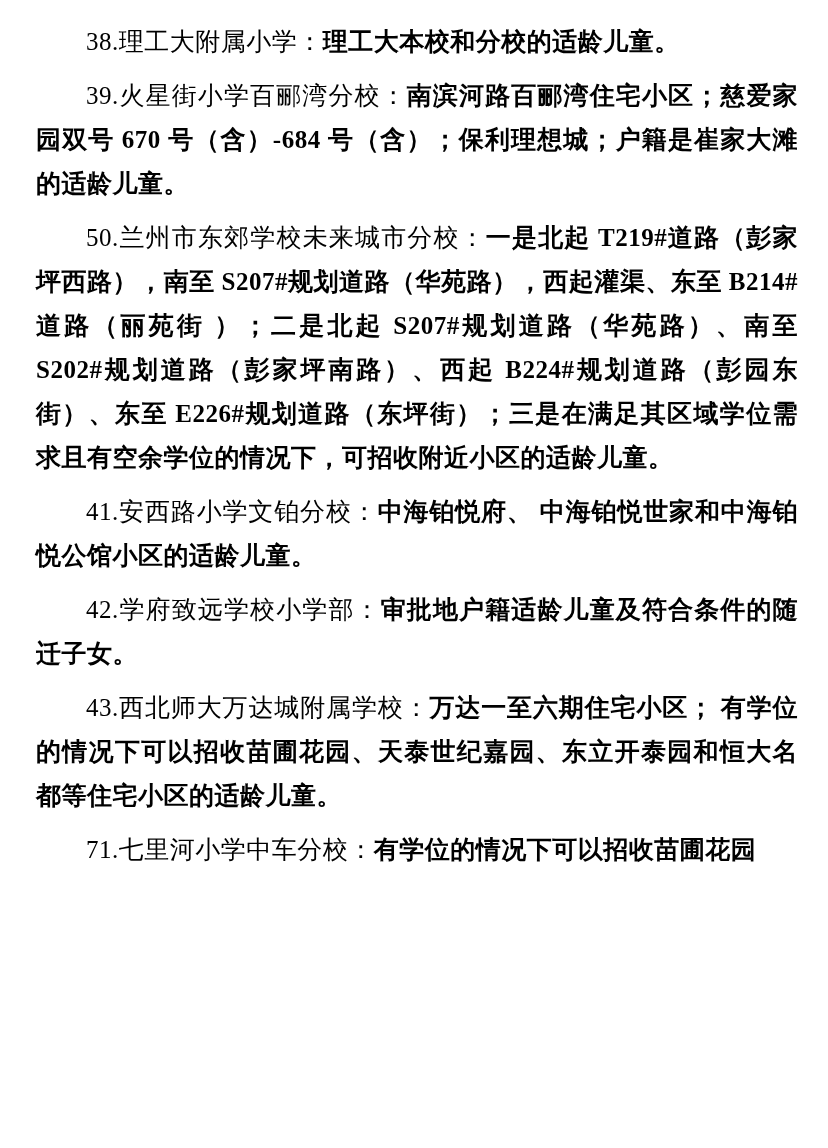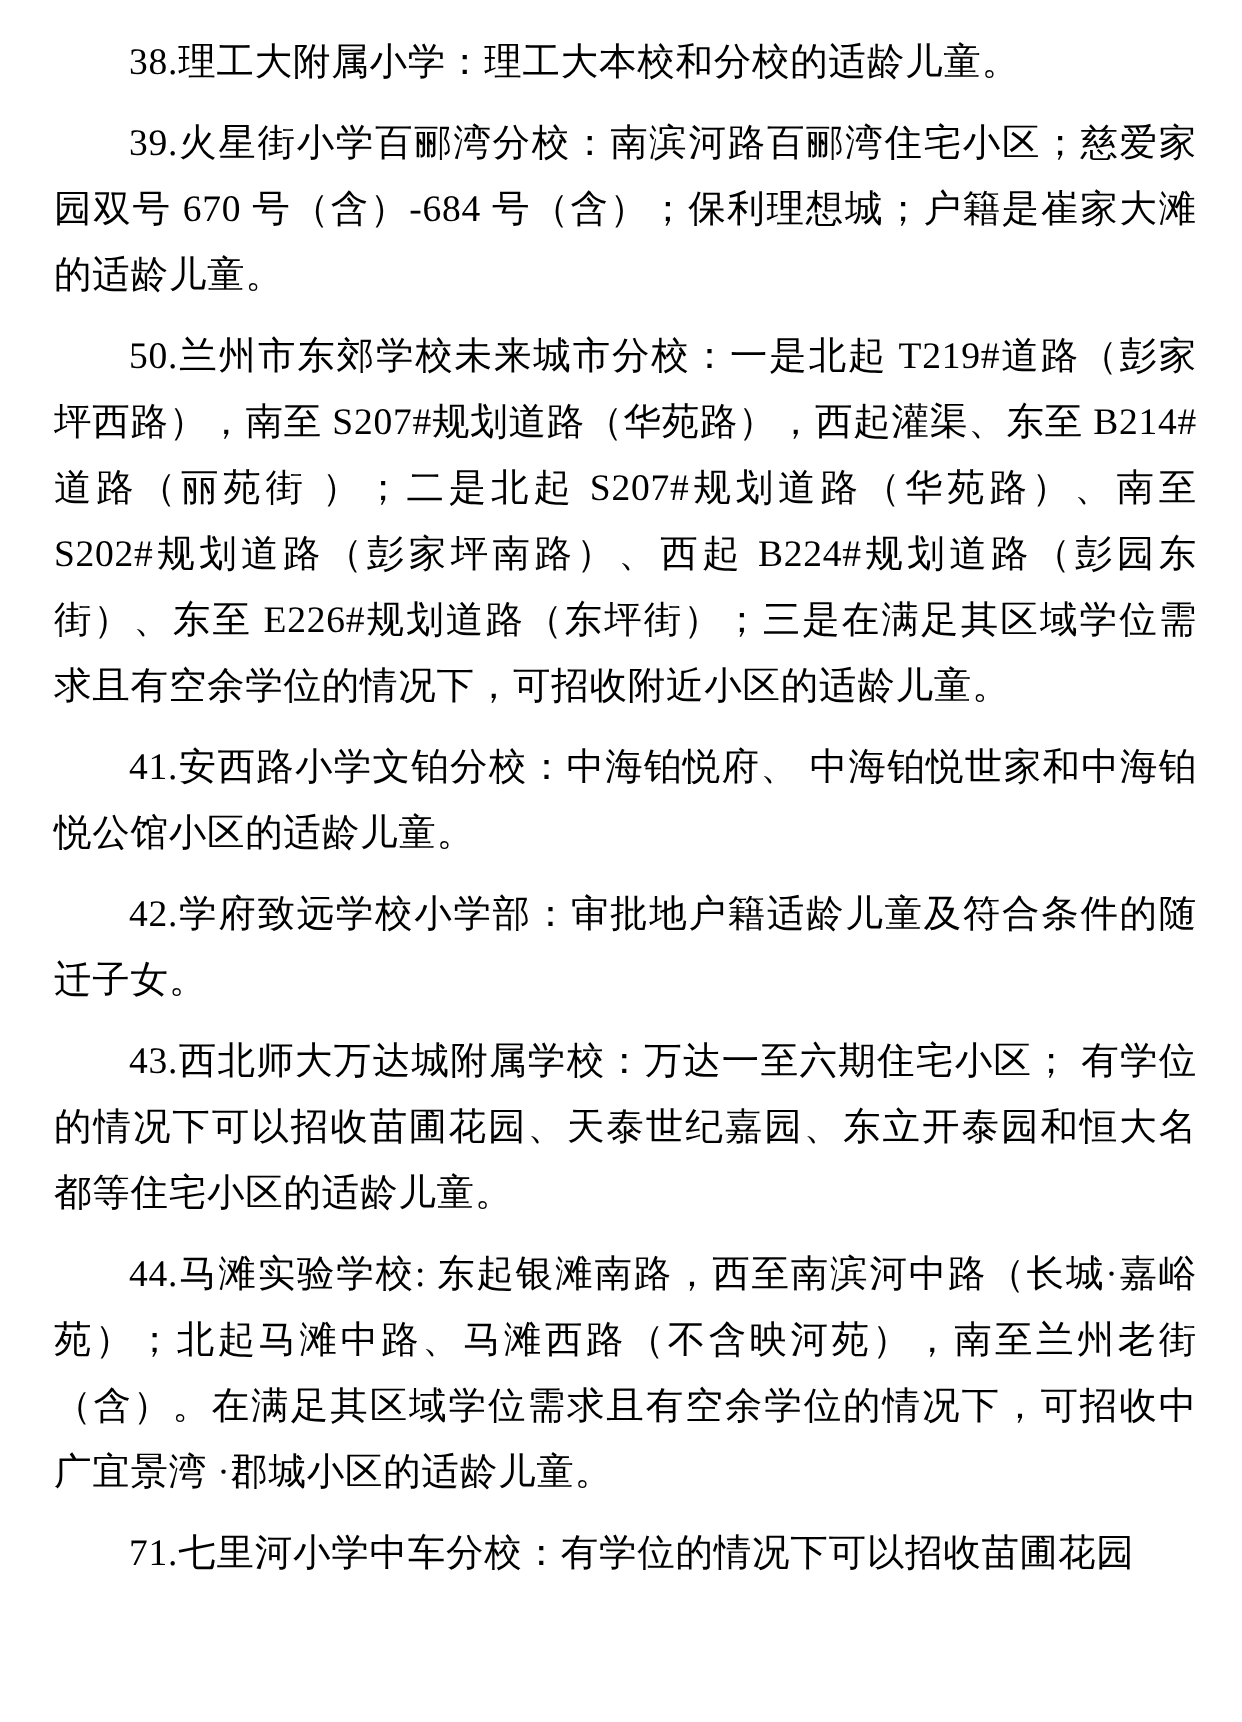--- a/index.html
+++ b/index.html
@@ -26,39 +26,38 @@
     letter-spacing: 0.5px;
   }
   .para {
     margin: 0 0 10px 0;
     text-indent: 2em;
   }
   .para-title {
     font-weight: normal;
   }
   .para-body {
-    font-weight: normal;
+    font-weight: bold;
   }
 </style>
 </head>
 <body>
 
 <div class="page">
   <div class="doc-content">
 
     <p class="para"><span class="para-title">38.理工大附属小学：</span><span class="para-body">理工大本校和分校的适龄儿童。</span></p>
 
     <p class="para"><span class="para-title">39.火星街小学百郦湾分校：</span><span class="para-body">南滨河路百郦湾住宅小区；慈爱家园双号 670 号（含）-684 号（含）；保利理想城；户籍是崔家大滩的适龄儿童。</span></p>
 
     <p class="para"><span class="para-title">50.兰州市东郊学校未来城市分校：</span><span class="para-body">一是北起 T219#道路（彭家坪西路），南至 S207#规划道路（华苑路），西起灌渠、东至 B214#道路（丽苑街 ）；二是北起 S207#规划道路（华苑路）、南至 S202#规划道路（彭家坪南路）、西起 B224#规划道路（彭园东街）、东至 E226#规划道路（东坪街）；三是在满足其区域学位需求且有空余学位的情况下，可招收附近小区的适龄儿童。</span></p>
 
     <p class="para"><span class="para-title">41.安西路小学文铂分校：</span><span class="para-body">中海铂悦府、 中海铂悦世家和中海铂悦公馆小区的适龄儿童。</span></p>
 
     <p class="para"><span class="para-title">42.学府致远学校小学部：</span><span class="para-body">审批地户籍适龄儿童及符合条件的随迁子女。</span></p>
 
     <p class="para"><span class="para-title">43.西北师大万达城附属学校：</span><span class="para-body">万达一至六期住宅小区； 有学位的情况下可以招收苗圃花园、天泰世纪嘉园、东立开泰园和恒大名都等住宅小区的适龄儿童。</span></p>
 
-    <p class="para"><span class="para-title">44.马滩实验学校:</span><span class="para-body"> 东起银滩南路，西至南滨河中路（长城·嘉峪苑）；北起马滩中路、马滩西路（不含映河苑），南至兰州老街（含）。在满足其区域学位需求且有空余学位的情况下，可招收中广宜景湾 ·郡城小区的适龄儿童。</span></p>
 
     <p class="para"><span class="para-title">71.七里河小学中车分校：</span><span class="para-body">有学位的情况下可以招收苗圃花园</span></p>
 
   </div>
 </div>
 
 </body></html>

